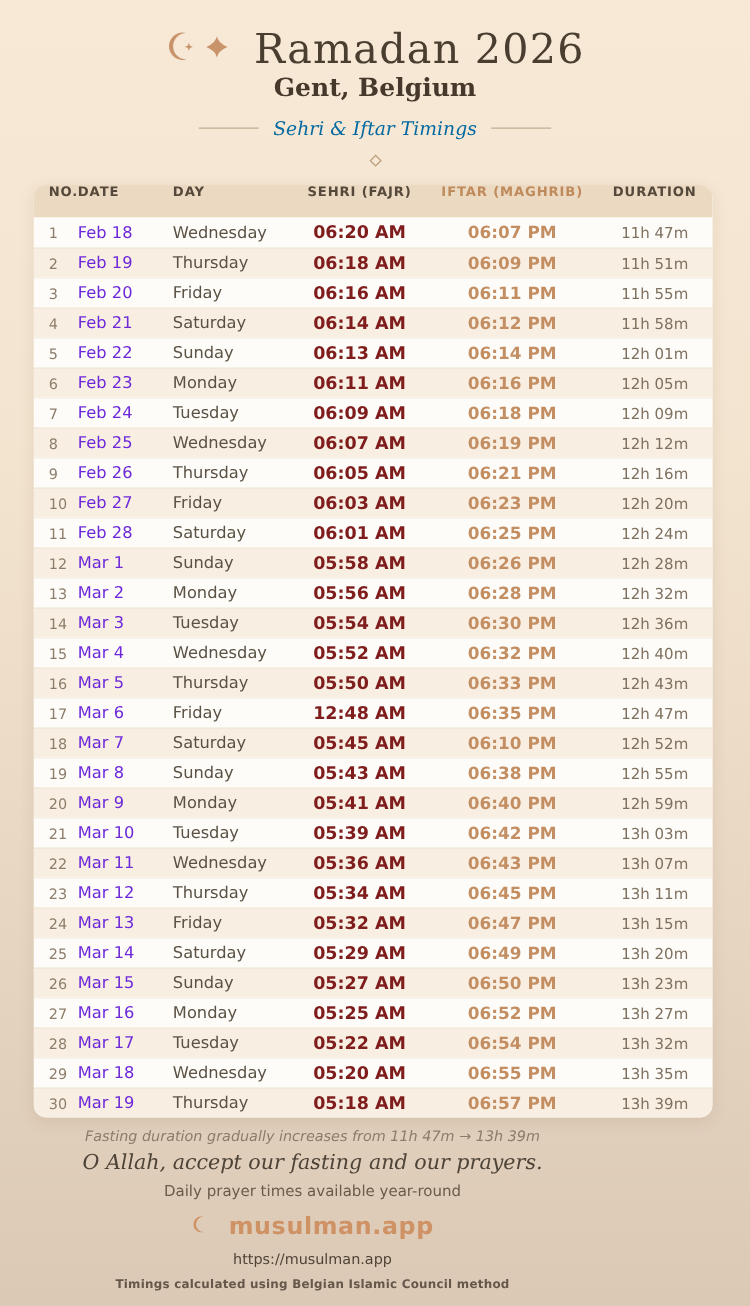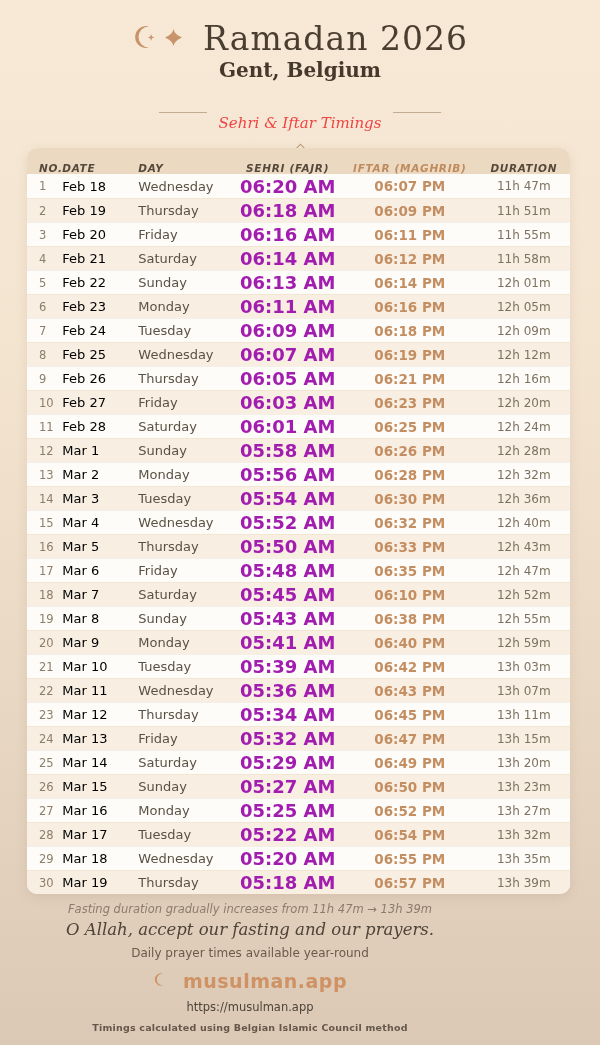--- a/index.html
+++ b/index.html
@@ -21,48 +21,48 @@
     font-size:33px; color:#4a3e31; letter-spacing:1px; line-height:1.05;
   }
   .subtitle {
     font-family:"DejaVu Serif","Liberation Serif",serif;
     font-size:20px; font-weight:bold; color:#46392c; margin-top:1px;
   }
   .tagline-row { display:flex; align-items:center; justify-content:center; gap:12px; margin-top:12px; }
   .tagline-row .rule { width:48px; height:1px; background:#c2ad92; }
   .tagline {
     font-family:"DejaVu Serif","Liberation Serif",serif;
-    font-style:italic; font-size:15px; color:#ef4444;margin-top:20px;
+    font-style:italic; font-size:15px; color:#0369a1;
   }
   .meta { margin-top:10px; font-size:11px; color:#6d5c49; letter-spacing:.2px; }
   .diamond-divider {
     width:7px; height:7px; border:1px solid #b89c7c; transform:rotate(45deg);
     margin:13px auto 0 auto; background:transparent;
   }
 
   
   .table-card {
     position:absolute; left:27px; top:148px; width:543px;
     border-radius:10px; overflow:hidden;
     box-shadow:0 3px 12px rgba(120,90,60,.12);
     background:#fdfcf8;
   }
-  .thead { display:flex; align-items:flex-end; height:26px; background:#ecd9c1;font-style:italic; }
+  .thead { display:flex; align-items:flex-start; height:26px; background:#ecd9c1; }
   .thead .cell {
     font-size:10.5px; font-weight:bold; letter-spacing:.7px; color:#55493c;
   }
   .thead .cell.accent { color:#bf8a5c; }
   .row { display:flex; align-items:center; height:24px; background:#fdfcf8; }
   .row.alt { background:#f8efe2; }
   .row + .row { border-top:1px solid rgba(205,180,145,.16); }
   .cell { overflow:hidden; white-space:nowrap; }
   .c0 { width:6.5%;  padding-left:12px; font-size:11.5px; color:#8d7d6a; }
-  .c1 { width:14%;   font-size:13px; color:#000000; }
+  .c1 { width:14%;   font-size:13px; color:#6d28d9; }
   .c2 { width:17.5%; font-size:13px; color:#5b5245; }
-  .c3 { width:20%;   text-align:center; font-size:18px; font-weight:bold; color:#a21caf; }
+  .c3 { width:20%;   text-align:center; font-size:14px; font-weight:bold; color:#7f1d1d; }
   .c4 { width:25%;   text-align:center; font-size:13.5px; font-weight:bold; color:#c48e63; }
   .c5 { width:17%;   text-align:center; font-size:12px; color:#7f7160; }
   .thead .c0,.thead .c1,.thead .c2 { color:#55493c; }
   .thead .c3,.thead .c5 { color:#55493c; font-size:10.5px; }
   .thead .c4 { font-size:10.5px; }
 
   
   .footer { position:absolute; left:0; top:902px; width:500px; text-align:center; }
   .duration-note { font-style:italic; font-size:11.5px; color:#8b7c6c; }
   .dua {
@@ -241,21 +241,21 @@
           <div class="cell c1">Mar 5</div>
           <div class="cell c2">Thursday</div>
           <div class="cell c3">05:50 AM</div>
           <div class="cell c4">06:33 PM</div>
           <div class="cell c5">12h 43m</div>
         </div>
         <div class="row">
           <div class="cell c0">17</div>
           <div class="cell c1">Mar 6</div>
           <div class="cell c2">Friday</div>
-          <div class="cell c3">05:48 AM</div>
+          <div class="cell c3">12:48 AM</div>
           <div class="cell c4">06:35 PM</div>
           <div class="cell c5">12h 47m</div>
         </div>
         <div class="row alt">
           <div class="cell c0">18</div>
           <div class="cell c1">Mar 7</div>
           <div class="cell c2">Saturday</div>
           <div class="cell c3">05:45 AM</div>
           <div class="cell c4">06:10 PM</div>
           <div class="cell c5">12h 52m</div>

